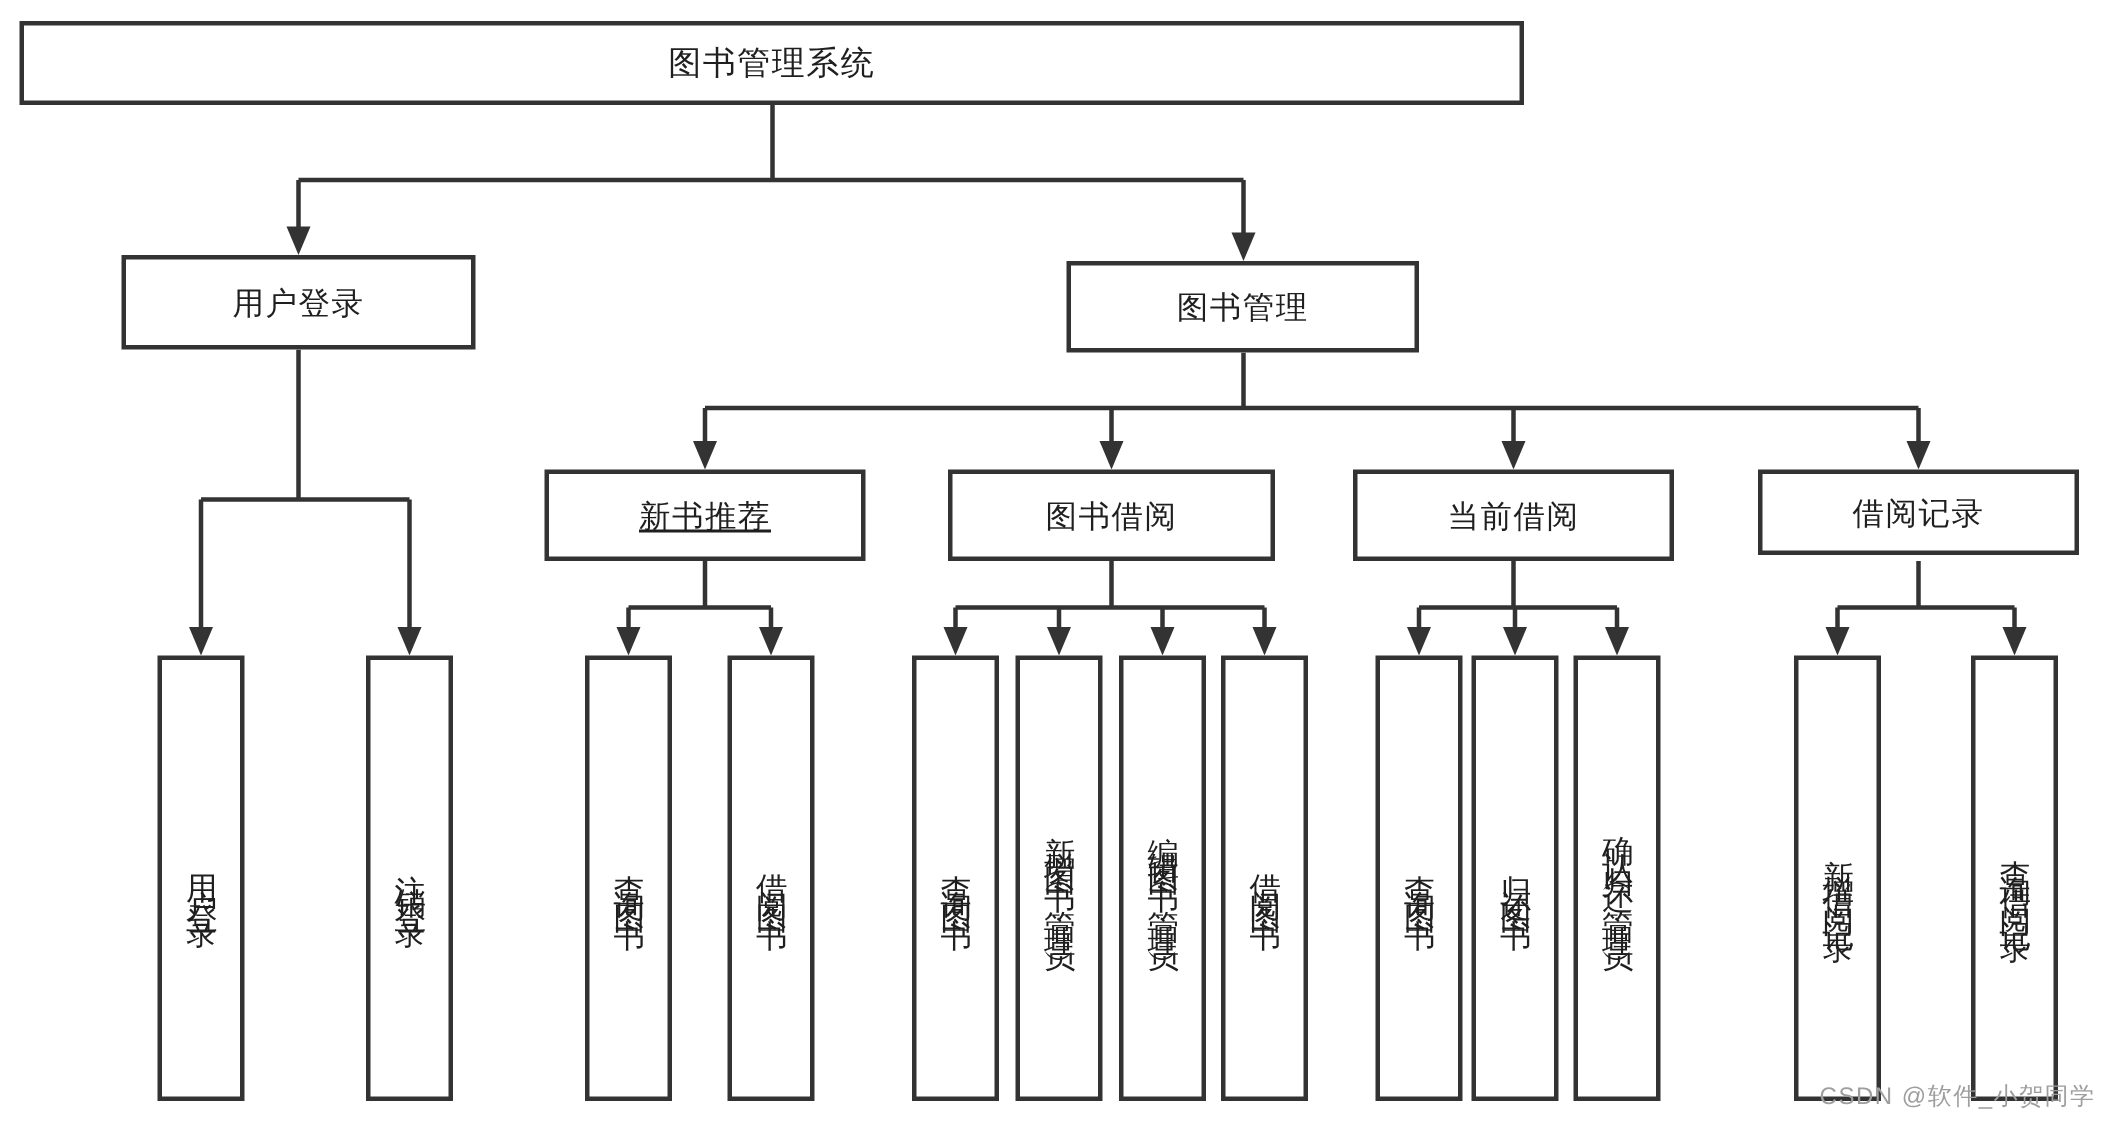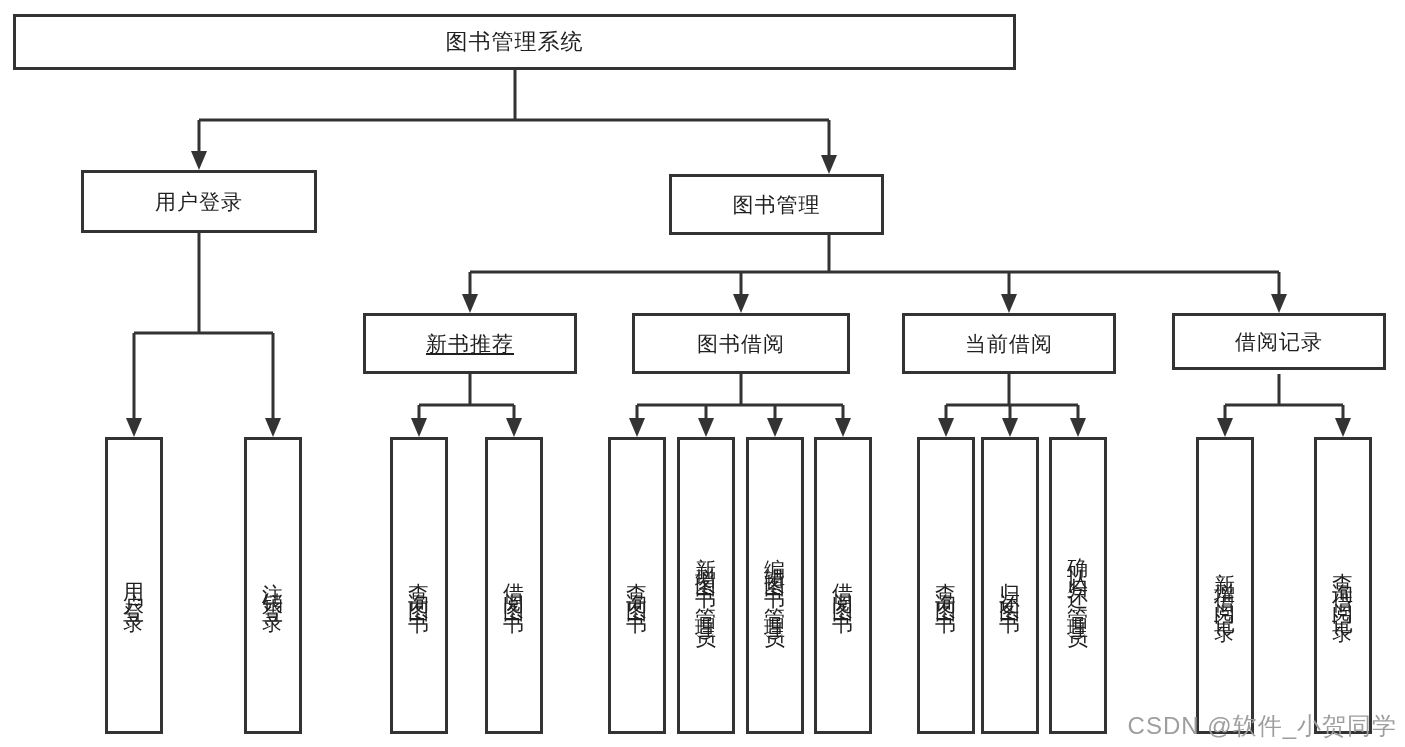--- a/index.html
+++ b/index.html
@@ -39,21 +39,21 @@
   }
   .node.leaf .vtext{
     writing-mode:vertical-rl;
     letter-spacing:10px;
     line-height:1;
   }
   .watermark{
     position:absolute;
     right:8px;bottom:5px;
     color:var(--watermark);
-    font-size:24px;
+    font-size:16px;
     letter-spacing:1px;
     z-index:5;
   }
 </style>
 </head>
 <body>
 
 <div class="canvas">
 
   <svg class="connectors" viewBox="0 0 1405 747" aria-hidden="true">
@@ -106,21 +106,21 @@
     </g>
   </svg>
 
   <div class="node root" style="left:13px;top:14px;width:1003px;height:56px;">
     <span>图书管理系统</span>
   </div>
 
   <div class="node" style="left:81px;top:170px;width:236px;height:63px;">
     <span>用户登录</span>
   </div>
-  <div class="node" style="left:669px;top:174px;width:215px;height:61px;">
+  <div class="node" style="left:711px;top:174px;width:235px;height:61px;">
     <span>图书管理</span>
   </div>
 
   <div class="node" style="left:363px;top:313px;width:214px;height:61px;text-decoration:underline;">
     <span>新书推荐</span>
   </div>
   <div class="node" style="left:902px;top:313px;width:214px;height:61px;">
     <span>当前借阅</span>
   </div>
   <div class="node" style="left:632px;top:313px;width:218px;height:61px;">

